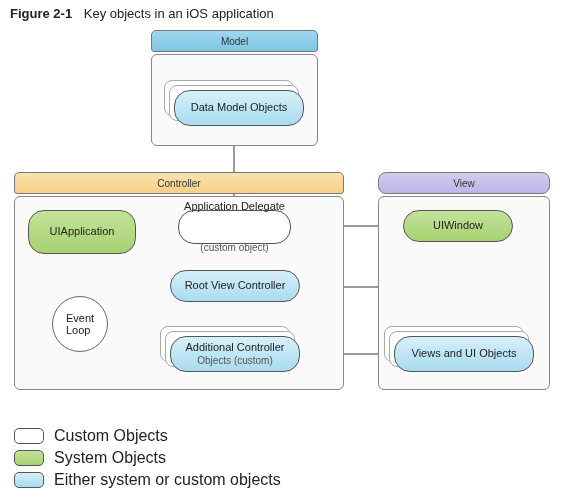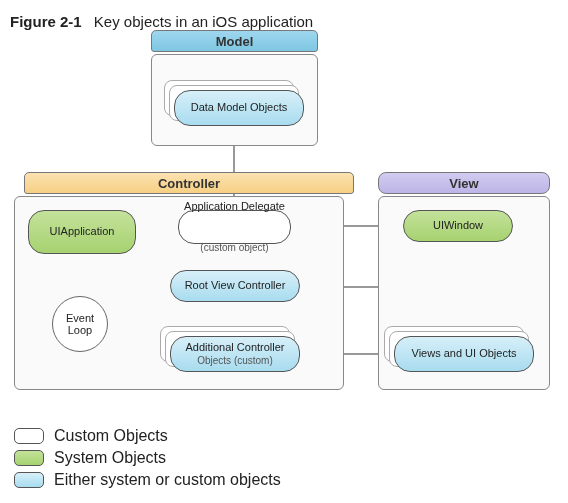--- a/index.html
+++ b/index.html
@@ -8,35 +8,35 @@
     font-family: "Helvetica Neue", Arial, sans-serif;
     width: 568px;
     height: 503px;
     position: relative;
     background: #fff;
     font-size: 12px;
     color: #222;
   }
   .caption {
     position: absolute;
-    top: 13px; left: 10px;
-    font-size: 15px;
+    top: 6px; left: 10px;
+    font-size: 13px;
   }
   .caption .fignum { font-weight: bold; margin-right: 8px; }
   svg { position: absolute; top: 0; left: 0; }
 
   .header-bar {
     position: absolute;
     height: 22px;
     border: 1px solid #777;
     border-radius: 5px 5px 3px 3px;
     text-align: center;
-    font-size: 13px;
+    font-size: 10px;
     line-height: 22px;
-    font-weight: 700;
+    font-weight: 400;
     color: #333;
   }
   .panel {
     position: absolute;
     border: 1px solid #888;
     border-radius: 6px;
     background: #fafafa;
   }
   .model-header { background: linear-gradient(#9fd6ee,#7ec7e3); }
   .controller-header { background: linear-gradient(#fbe2b1,#f6d084); }
@@ -66,21 +66,21 @@
     border-radius: 8px;
     background: #fff;
   }
 
   .event-circle {
     position: absolute;
     width: 56px; height: 56px;
     border: 1.5px solid #666;
     border-radius: 50%;
     display: flex; align-items: center; justify-content: center;
-    text-align: center;
+    text-align: left;
     font-size: 11px;
     line-height: 1.1;
     background: #fff;
   }
 
   .legend {
     position: absolute;
     left: 14px;
     bottom: 10px;
     font-size: 16px;
@@ -139,21 +139,21 @@
 <div class="header-bar model-header" style="left:151px; top:30px; width:167px;">
   <span>Model</span>
 </div>
 <div class="panel" style="left:151px; top:54px; width:167px; height:92px;"></div>
 <div class="stack-shadow" style="left:164px; top:80px; width:130px; height:36px;"></div>
 <div class="stack-shadow" style="left:169px; top:85px; width:130px; height:36px;"></div>
 <div class="node blue" style="left:174px; top:90px; width:130px; height:36px;">
   <span>Data Model Objects</span>
 </div>
 
-<div class="header-bar controller-header" style="left:24px; top:172px; width:330px;">
+<div class="header-bar controller-header" style="left:14px; top:172px; width:330px;">
   <span>Controller</span>
 </div>
 <div class="panel" style="left:14px; top:196px; width:330px; height:194px;"></div>
 
 <div class="node green" style="left:28px; top:210px; width:108px; height:44px;">
   <span>UIApplication</span>
 </div>
 
 <div class="node white" style="left:178px; top:210px; width:113px; height:34px;gap:28px;">
   <span>Application Delegate</span>

